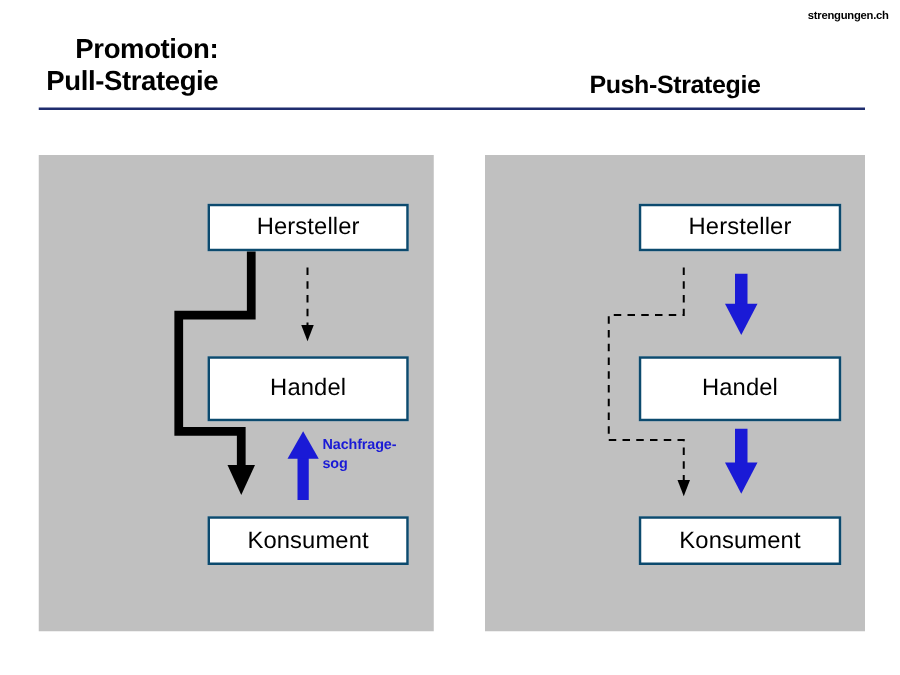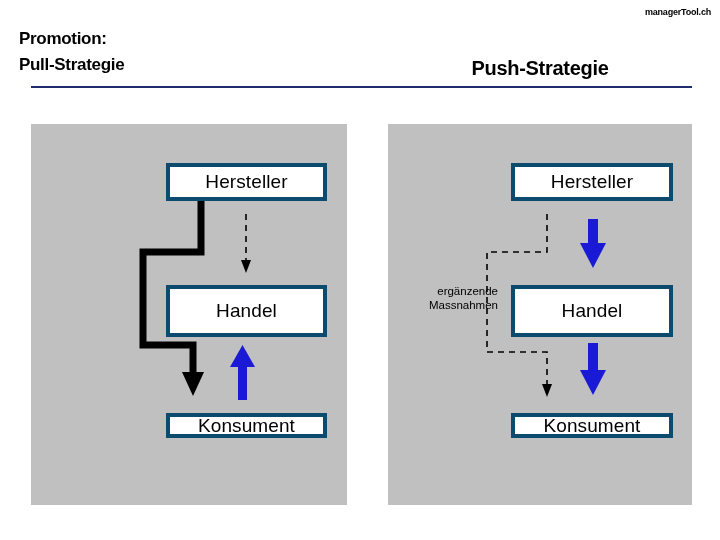--- a/index.html
+++ b/index.html
@@ -10,50 +10,50 @@
   }
   .slide{position:absolute;inset:0;}
 
   
   .logo{
     position:absolute;right:9px;top:7px;
     font-size:9px;font-weight:bold;color:#000;
     letter-spacing:-0.2px;white-space:nowrap;
   }
   .title-left{
-    position:absolute;left:19px;top:26px;
-    font-size:17px;font-weight:bold;color:#000;
-    line-height:26px;white-space:pre-line;letter-spacing:-0.3px;
+    position:absolute;left:37px;top:26px;
+    font-size:22px;font-weight:bold;color:#000;
+    line-height:26px;white-space:pre-line;letter-spacing:-0.3px;text-align:right;
   }
   .title-right{
     position:absolute;left:388px;top:57px;width:304px;
     text-align:center;
     font-size:20px;font-weight:bold;color:#000000;
     letter-spacing:-0.3px;white-space:nowrap;
   }
   .rule{
     position:absolute;left:31px;top:86px;width:661px;height:2px;
     background:#1f2d6e;
   }
 
   
   .panel{position:absolute;top:124px;height:381px;background:#c0c0c0;}
   .panel-left{left:31px;width:316px;}
   .panel-right{left:388px;width:304px;}
 
   
   .node{
-    position:absolute;background:#ffffff;border:4px solid #0c4a6e;
+    position:absolute;background:#ffffff;border:2px solid #0c4a6e;
     box-sizing:border-box;
     display:flex;align-items:center;justify-content:center;
     font-size:19px;color:#000;letter-spacing:0.1px;
   }
   .n-hersteller{top:39px;height:38px;}
   .n-handel    {top:161px;height:52px;}
-  .n-konsument {top:289px;height:25px;}
+  .n-konsument {top:289px;height:39px;}
   .panel-left  .node{left:135px;width:161px;}
   .panel-right .node{left:123px;width:162px;}
 
   
   .side-label{
     position:absolute;font-size:11.5px;color:#000;
     line-height:14px;white-space:pre-line;
   }
   .lbl-haupt{left:2px;top:159px;}
   .lbl-ergaenz{left:0px;top:160px;width:110px;text-align:right;}
@@ -63,21 +63,21 @@
     position:absolute;font-size:11.5px;font-weight:bold;color:#1a1ad6;
     line-height:15px;white-space:pre-line;letter-spacing:-0.1px;
   }
   .svg-layer{position:absolute;left:0;top:0;width:100%;height:100%;overflow:visible;}
 </style>
 </head>
 <body>
 
 <div class="slide">
 
-  <div class="logo">managerTool.ch</div>
+  <div class="logo">strengungen.ch</div>
   <div class="title-left">Promotion:
 Pull-Strategie</div>
   <div class="title-right">Push-Strategie</div>
   <div class="rule"></div>
 
   <div class="panel panel-left">
 
     <svg class="svg-layer" viewBox="0 0 316 381" preserveAspectRatio="none">
 
       <g>
@@ -100,20 +100,22 @@
       <span>Hersteller</span>
     </div>
     <div class="node n-handel">
       <span>Handel</span>
     </div>
     <div class="node n-konsument">
       <span>Konsument</span>
     </div>
 
 
+    <div class="arrowtext" style="left:227px;top:225px;">Nachfrage-
+sog</div>
   </div>
 
   <div class="panel panel-right">
 
     <svg class="svg-layer" viewBox="0 0 304 381" preserveAspectRatio="none">
 
       <g>
         <path d="M159,90 L159,128 L99,128 L99,228 L159,228 L159,262" fill="none" stroke="#000000" stroke-width="1.6" stroke-dasharray="6,5" stroke-linejoin="miter"></path>
         <polygon points="159,273 154,260 164,260" fill="#000000"></polygon>
       </g>
@@ -132,18 +134,16 @@
     <div class="node n-hersteller">
       <span>Hersteller</span>
     </div>
     <div class="node n-handel">
       <span>Handel</span>
     </div>
     <div class="node n-konsument">
       <span>Konsument</span>
     </div>
 
-    <div class="side-label lbl-ergaenz">ergänzende
-Massnahmen</div>
 
   </div>
 
 </div>
 
 </body></html>

